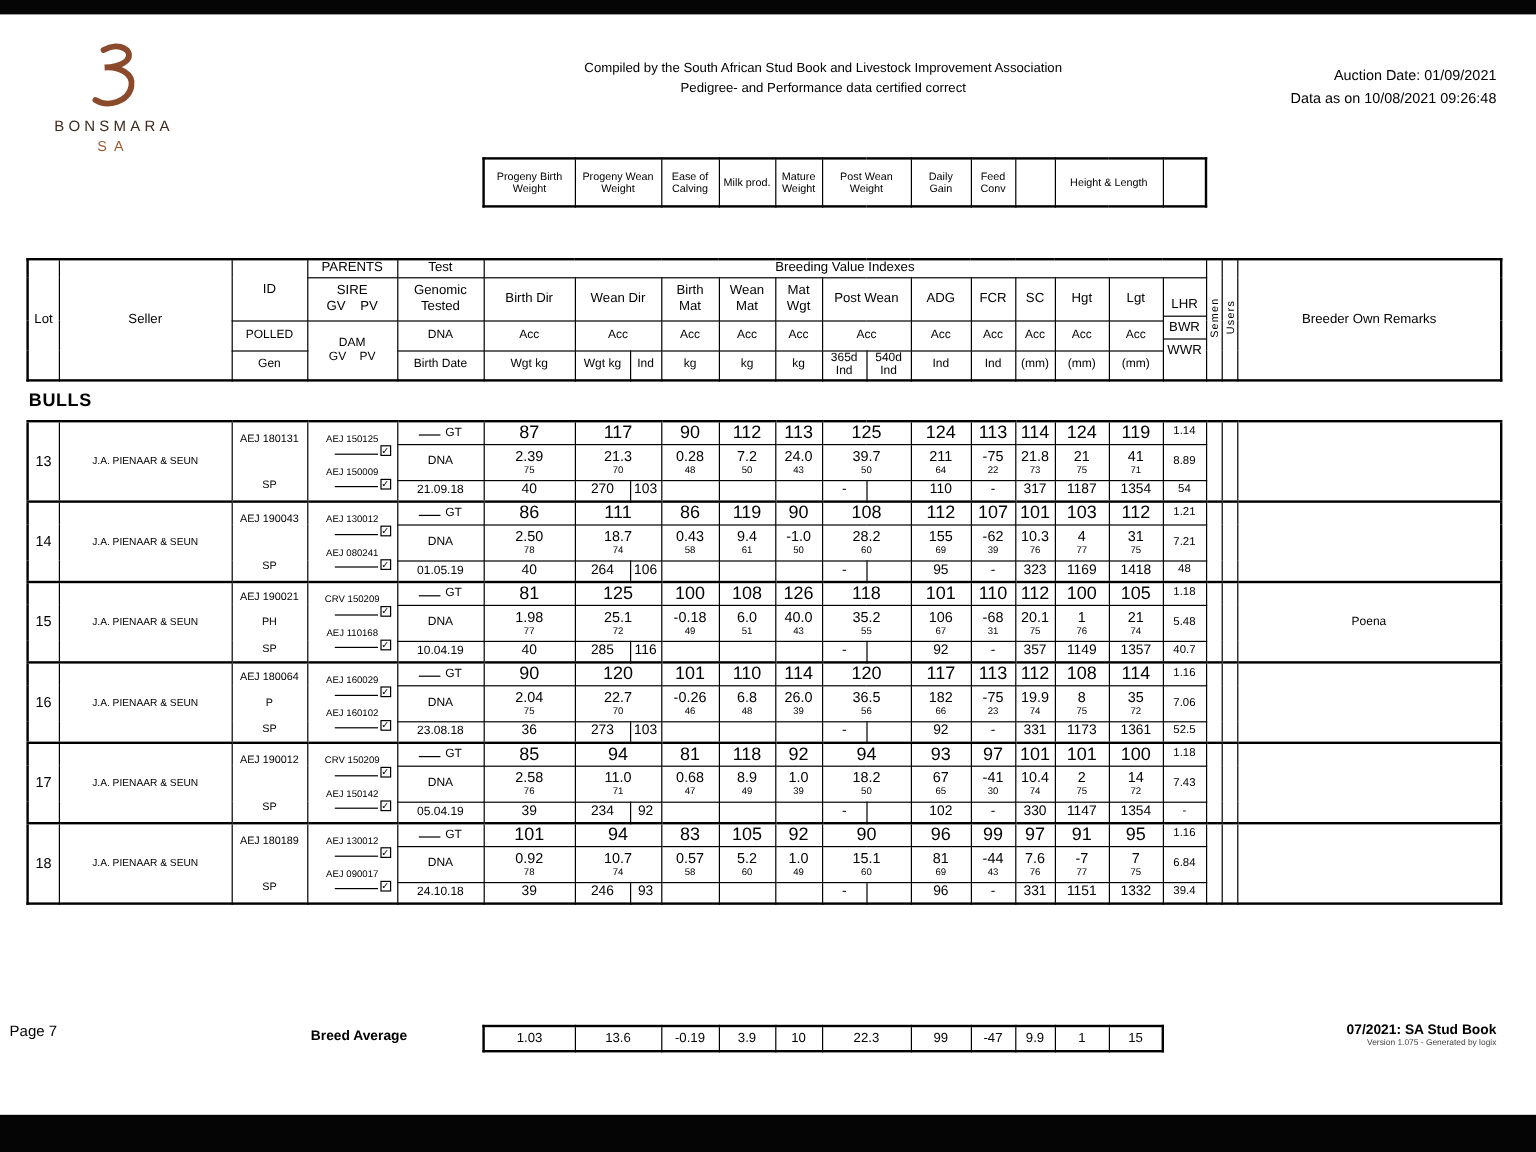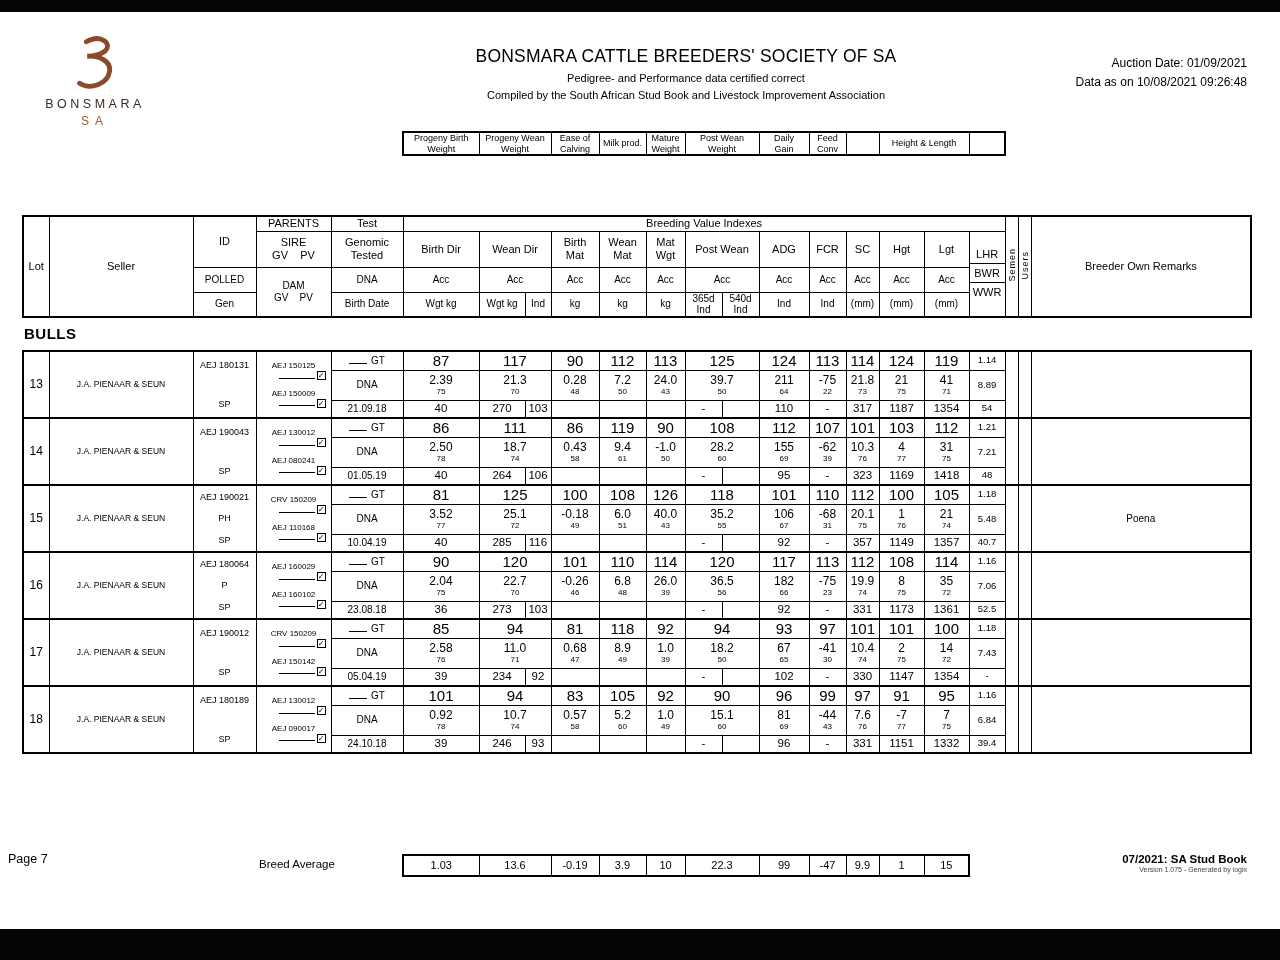--- a/index.html
+++ b/index.html
@@ -24,21 +24,21 @@
 
   .meta { position: absolute; right: 33px; top: 54px; text-align: right; font-size: 12px; line-height: 19px; }
 
   
   table.grid { border-collapse: collapse; table-layout: fixed; position: absolute; border: 2px solid #000; background: transparent; }
   table.grid td { border: 1px solid #000; padding: 0; text-align: center; vertical-align: middle; font-size: 10px; line-height: 1.15; overflow: hidden; }
   .pre { white-space: pre-line; }
 
   #upper { left: 402px; top: 131px; width: 602px; }
   #upper tr.g1 { height: 38px; }
-  #upper tr.g2 { height: 23px; }
+  #upper tr.g2 { height: 40px; }
   #upper tr.g1 td { font-size: 13px; }
   #upper tr.g1 td.fs10 { font-size: 10px; }
   #upper tr.g1 td.fs11 { font-size: 11px; }
   #upper tr.g1 td.fs12 { font-size: 12.5px; }
   #upper tr.g2 td { font-size: 9px; }
 
   #mainhead { left: 22px; top: 215px; width: 1228px; }
   #mainhead tr.hA { height: 15px; } #mainhead tr.hA td { font-size: 11px; }
   #mainhead tr.hB { height: 36px; margin-top: 12px; } #mainhead tr.hB td { font-size: 11px; }
   #mainhead tr.hC { height: 25px; } #mainhead tr.hC td { font-size: 10px; }
@@ -71,21 +71,21 @@
   .gtline { display: inline-block; width: 18px; height: 6px; border-bottom: 1px solid #000; margin-right: 4px; }
   #bulls td.ix { font-size: 15px; }
   #bulls td.bvcell .bv  { font-size: 12px; line-height: 13px; }
   #bulls td.bvcell .acc { font-size: 8px;  line-height: 10px; }
   #bulls td.r3 { font-size: 11.5px; }
   #bulls td.side { font-size: 9.5px; }
   #bulls td.remarks { font-size: 10px; }
 
   
   .pageno { position: absolute; left: 8px; top: 852px; font-size: 12.5px; }
-  .avg-label { position: absolute; left: 259px; top: 858px; font-size: 11.5px; }
+  .avg-label { position: absolute; left: 259px; top: 858px; font-size: 11.5px; font-weight: bold; }
   #avg { left: 402px; top: 854px; width: 566px; }
   #avg tr { height: 21px; }
   #avg td { font-size: 11px; }
   .footer-right { position: absolute; right: 33px; top: 853px; text-align: right; }
   .fr-main { font-size: 11.5px; font-weight: bold; }
   .fr-small { font-size: 7px; color: #444; margin-top: 1px; }
 </style>
 </head>
 <body>
 
@@ -93,23 +93,22 @@
 
 <div class="logo">
   <svg width="46" height="58" viewBox="0 0 46 60">
     <path d="M14 8 C 28 0 41 9 34 17 C 30 21 21 23 15 23 C 27 22 40 28 38 39 C 36 52 18 58 7 51" fill="none" stroke="#8a4a2b" stroke-width="5" stroke-linecap="round"></path>
   </svg>
   <div class="logo-word">BONSMARA</div>
   <div class="logo-sa">SA</div>
 </div>
 
 <div class="titles">
-  <div class="doc-title">BONSMARA CATTLE BREEDERS' SOCIETY OF SA</div>
+  <div class="doc-sub">Compiled by the South African Stud Book and Livestock Improvement Association</div>
   <div class="doc-sub">Pedigree- and Performance data certified correct</div>
-  <div class="doc-sub">Compiled by the South African Stud Book and Livestock Improvement Association</div>
 </div>
 
 <div class="meta">
   <div>Auction Date: 01/09/2021</div>
   <div>Data as on 10/08/2021 09:26:48</div>
 </div>
 
 <table class="grid" id="upper">
   <colgroup>
     <col style="width:76px">
@@ -541,21 +540,21 @@
         <td class="ix">100</td>
         <td class="ix">105</td>
         <td class="side">1.18</td>
         <td class="narrow" rowspan="3"></td>
         <td class="narrow" rowspan="3"></td>
         <td class="remarks" rowspan="3">Poena</td>
       </tr>
       <tr class="s2">
         <td class="testdna">DNA</td>
         <td class="bvcell">
-          <div class="bv">3.52</div>
+          <div class="bv">1.98</div>
           <div class="acc">77</div>
         </td>
         <td class="bvcell" colspan="2">
           <div class="bv">25.1</div>
           <div class="acc">72</div>
         </td>
         <td class="bvcell">
           <div class="bv">-0.18</div>
           <div class="acc">49</div>
         </td>

